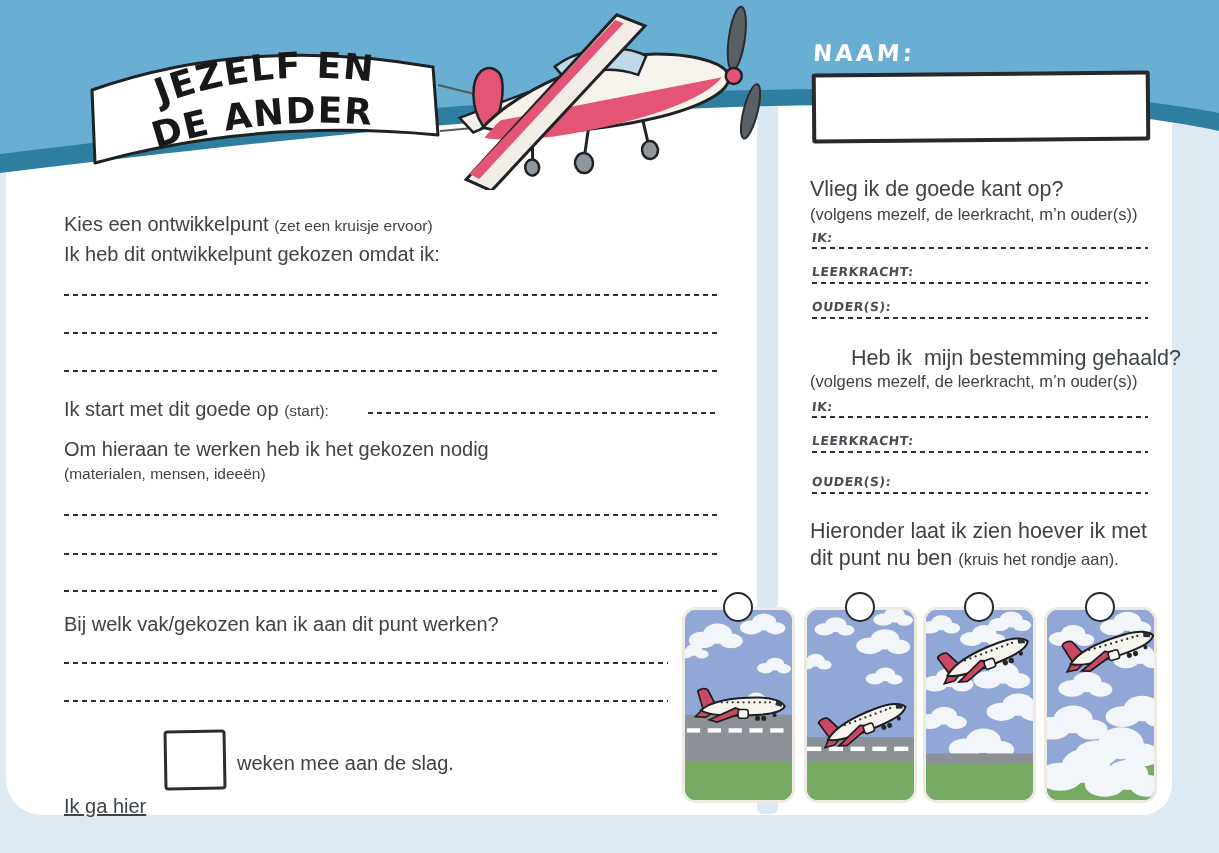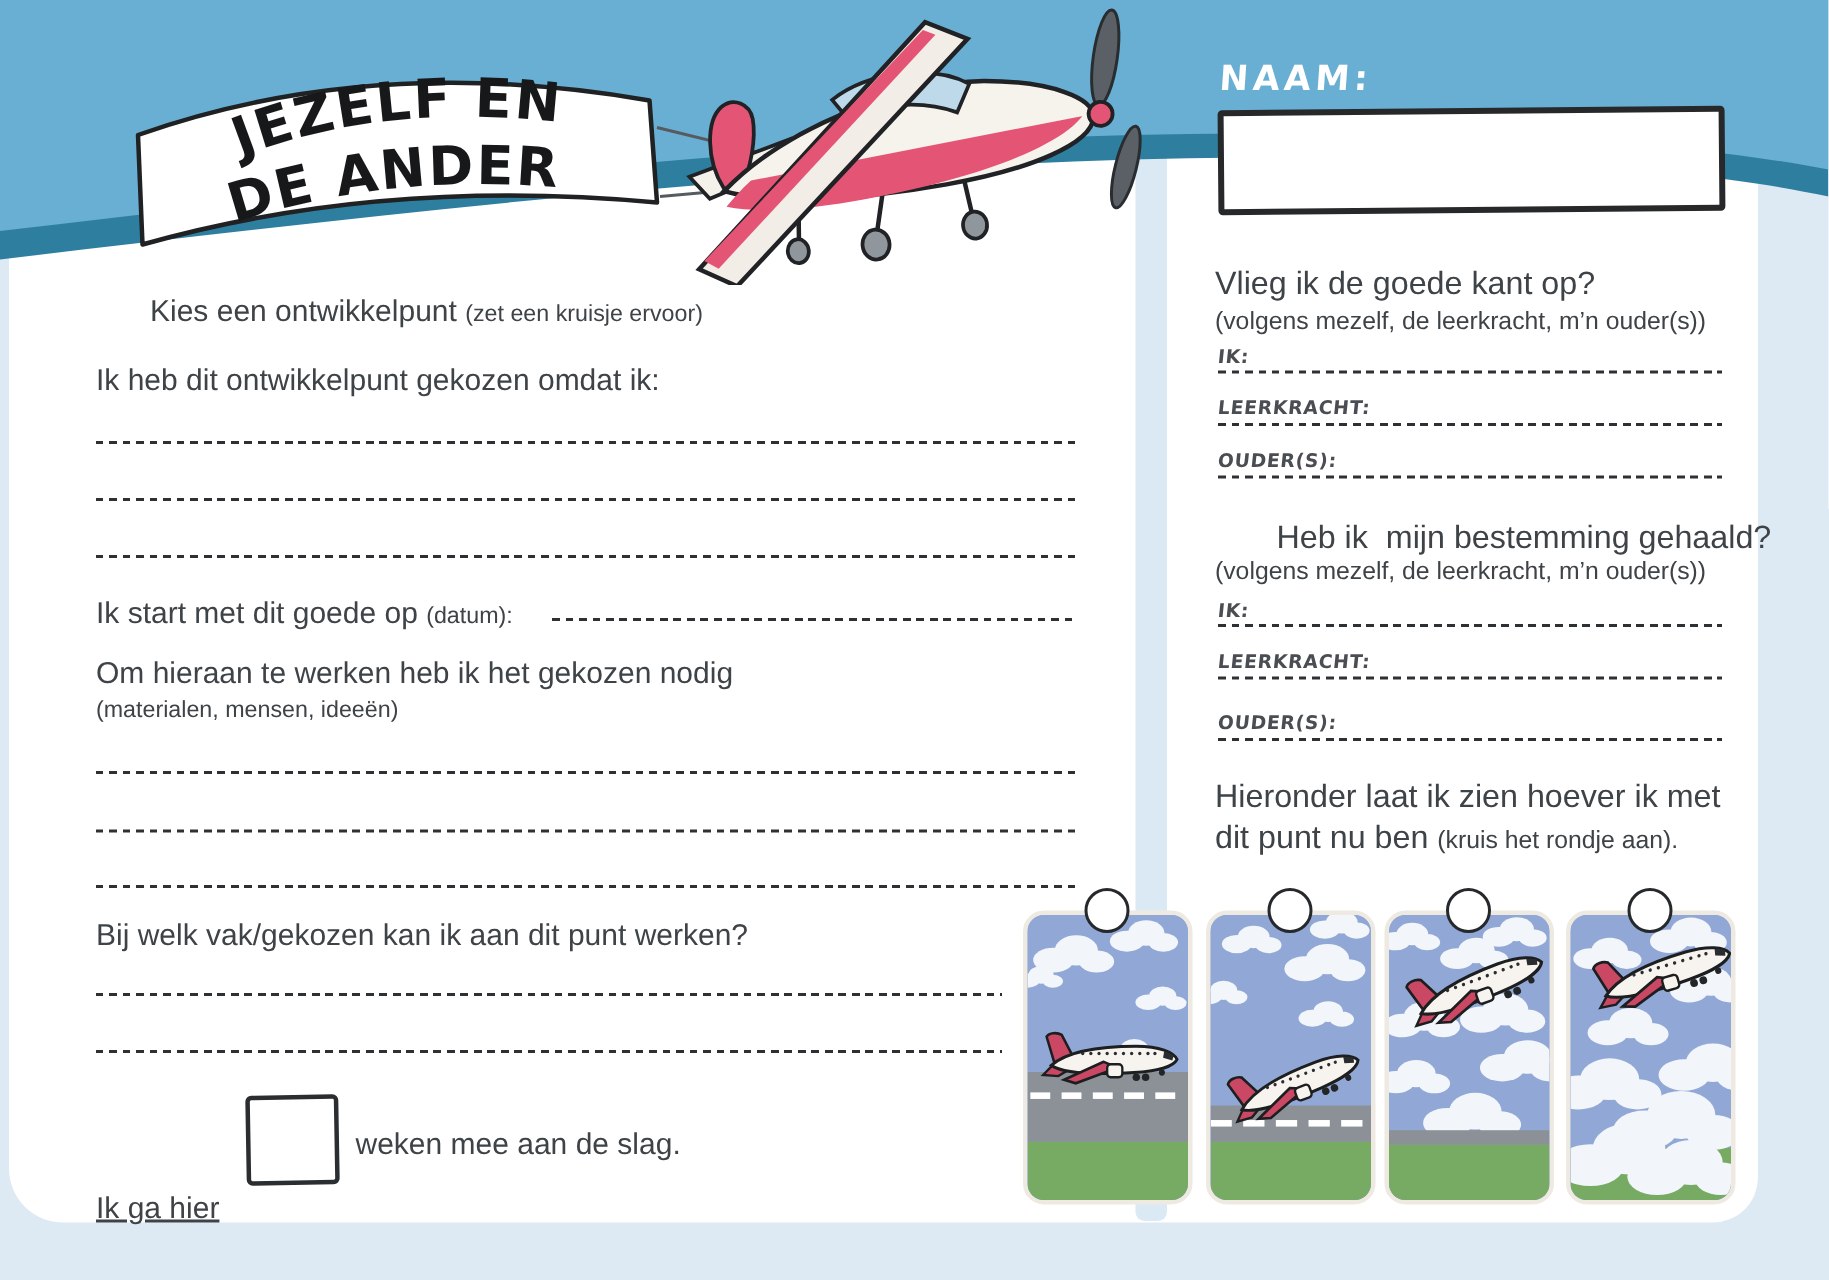--- a/index.html
+++ b/index.html
@@ -138,33 +138,33 @@
     <polygon points="382,155 543,17 551,21 391,161" fill="#e45575"></polygon>
     <ellipse cx="662" cy="48" rx="8" ry="32" transform="rotate(14 662 48)" fill="#5a6065" stroke="#2a2d30" stroke-width="2"></ellipse>
     <ellipse cx="668" cy="122" rx="7" ry="28" transform="rotate(20 668 122)" fill="#5a6065" stroke="#2a2d30" stroke-width="2"></ellipse>
     <circle cx="655" cy="85" r="8" fill="#e45575" stroke="#202225" stroke-width="2.5"></circle>
   </g>
 </svg>
 
 <div class="abs naam-label">NAAM:</div>
 <div class="abs naam-box"></div>
 
-<div class="abs q" style="left:64px;top:196px;margin-left:36px;">
+<div class="abs q" style="left:64px;top:212px;">
   <span>Kies een ontwikkelpunt</span>
   <span class="hint">(zet een kruisje ervoor)</span>
 </div>
 <div class="abs q" style="left:64px;top:242px;">Ik heb dit ontwikkelpunt gekozen omdat ik:</div>
 
 <div class="abs wline" style="left:64px;top:294px;width:654px;"></div>
 <div class="abs wline" style="left:64px;top:332px;width:654px;"></div>
 <div class="abs wline" style="left:64px;top:370px;width:654px;"></div>
 
 <div class="abs q" style="left:64px;top:397px;">
   <span>Ik start met dit goede op</span>
-  <span class="hint">(datum):</span>
+  <span class="hint">(start):</span>
 </div>
 <div class="abs wline" style="left:368px;top:412px;width:350px;"></div>
 
 <div class="abs q" style="left:64px;top:437px;">Om hieraan te werken heb ik het gekozen nodig</div>
 <div class="abs hint" style="left:64px;top:465px;z-index:4;">(materialen, mensen, ideeën)</div>
 
 <div class="abs wline" style="left:64px;top:514px;width:654px;"></div>
 <div class="abs wline" style="left:64px;top:553px;width:654px;"></div>
 <div class="abs wline" style="left:64px;top:590px;width:654px;"></div>
 

